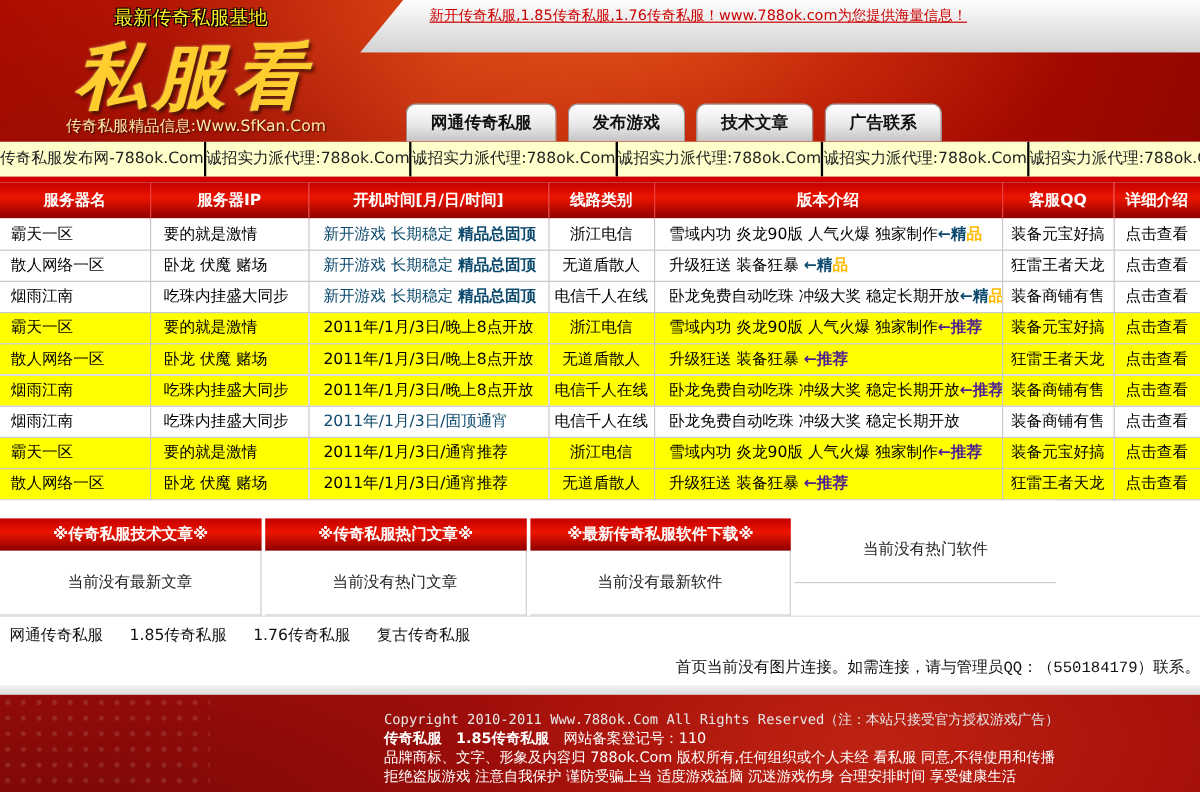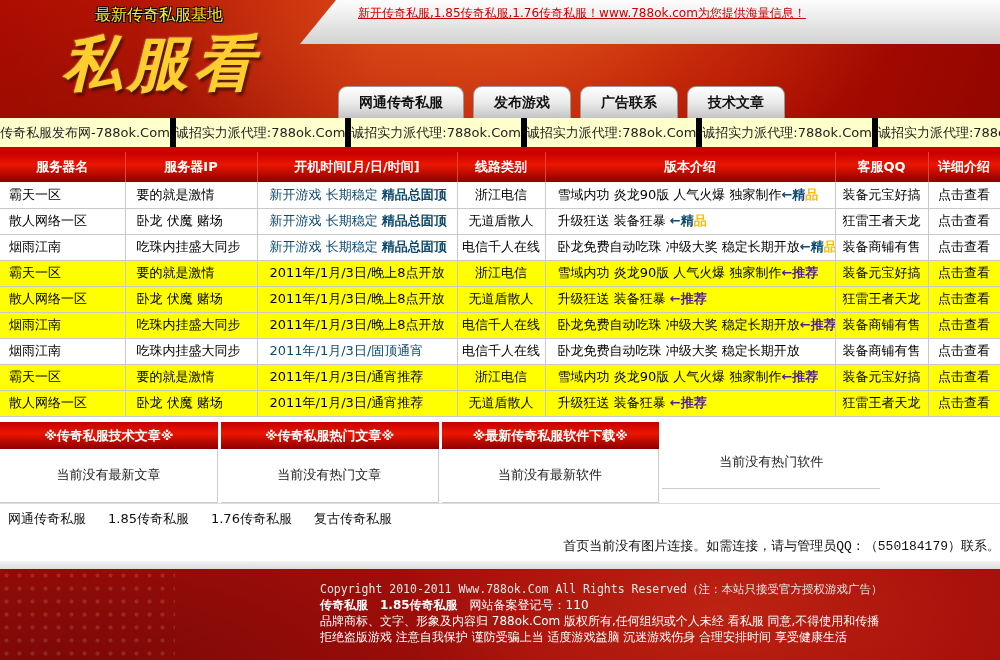--- a/index.html
+++ b/index.html
@@ -23,21 +23,21 @@
     color:#ffce2e; text-shadow:2px 3px 3px rgba(60,10,0,.85),0 0 2px #ff9; }
   .slogan { position:absolute; top:96px; left:55px; font-size:13px; color:#ffe9a8;
     text-shadow:1px 1px 1px rgba(0,0,0,.6); }
   .tabs { position:absolute; bottom:0; left:338px; display:flex; gap:9px; }
   .tab { padding:7px 20px 6px; font-size:14px; font-weight:bold; color:#111;
     background:linear-gradient(#ffffff,#e8e8e8 55%,#c4c4c4); border-radius:9px 9px 0 0;
     border:1px solid #999; border-bottom:none; cursor:pointer; }
 
   
   .adrow { display:flex; width:1000px; height:29px; background:#8d8d66; }
-  .adcell { flex:1; background:#ffffcc; border-right:6px solid #000000; line-height:29px;
+  .adcell { flex:1; background:#ffffcc; border-right:2px solid #000000; line-height:29px;
     text-align:center; font-size:13px; color:#222; cursor:pointer; white-space:nowrap; }
   .adcell:last-child { border-right:none; }
   .redstrip { height:5px; background:#d40000; }
 
   
   table.servers { width:1000px; border-collapse:collapse; table-layout:fixed; }
   .servers th { height:30px; font-size:13px; font-weight:bold; color:#fff;
     background:linear-gradient(180deg,#c40000 0%,#ec1500 42%,#8c0000 100%);
     border-right:1px solid #e84040; }
   .servers td { height:26px; font-size:13px; color:#000;
@@ -49,21 +49,21 @@
   .c-ip   { padding-left:11px !important; }
   .c-time { padding-left:12px !important; }
   .c-line, .c-qq, .c-detail { text-align:center; }
   .c-ver  { padding-left:12px !important; }
   .c-detail { color:#d40000; cursor:pointer; }
   .t-red  { color:#0c4a6e; }
   .t-gold { color:#ffbb00; }
   .t-blue { color:#4c1d95; }
 
   
-  .sections { display:flex; width:880px; background:#fff; gap:3px; padding-top:5px;align-items:center; }
+  .sections { display:flex; width:880px; background:#fff; gap:3px; padding-top:15px; }
   .section { flex:1; }
   .sec-head { height:27px; line-height:27px; text-align:center; font-size:13px; font-weight:bold;
     color:#fff; background:linear-gradient(180deg,#c40000 0%,#ec1500 42%,#8c0000 100%); }
   .sec-body { height:54px; background:#fff; border-right:1px solid #ccc; border-bottom:1px solid #ccc;
     display:flex; align-items:center; justify-content:center; font-size:13px; color:#222; }
   .section:last-child .sec-body { border-right:none; }
 
   
   .linksrow { border-top:1px solid #ddd; padding:6px 8px 4px; font-size:13px; color:#111; }
   .linksrow a { color:#111; text-decoration:none; margin-right:22px; cursor:pointer; }
@@ -87,25 +87,26 @@
 </style>
 </head>
 <body>
 
 <div class="banner">
   <div class="topbar">
     <span>新开传奇私服,1.85传奇私服,1.76传奇私服！www.788ok.com为您提供海量信息！</span>
   </div>
   <div class="badge">最新传奇私服基地</div>
   <div class="logo">私服看</div>
+  <div class="slogan">传奇私服精品信息:Www.SfKan.Com</div>
   <div class="tabs">
     <div class="tab">网通传奇私服</div>
     <div class="tab">发布游戏</div>
+    <div class="tab">技术文章</div>
     <div class="tab">广告联系</div>
-    <div class="tab">技术文章</div>
   </div>
 </div>
 
 <div class="adrow">
   <div class="adcell">传奇私服发布网-788ok.Com</div>
   <div class="adcell">诚招实力派代理:788ok.Com</div>
   <div class="adcell">诚招实力派代理:788ok.Com</div>
   <div class="adcell">诚招实力派代理:788ok.Com</div>
   <div class="adcell">诚招实力派代理:788ok.Com</div>
   <div class="adcell">诚招实力派代理:788ok.Com</div>

